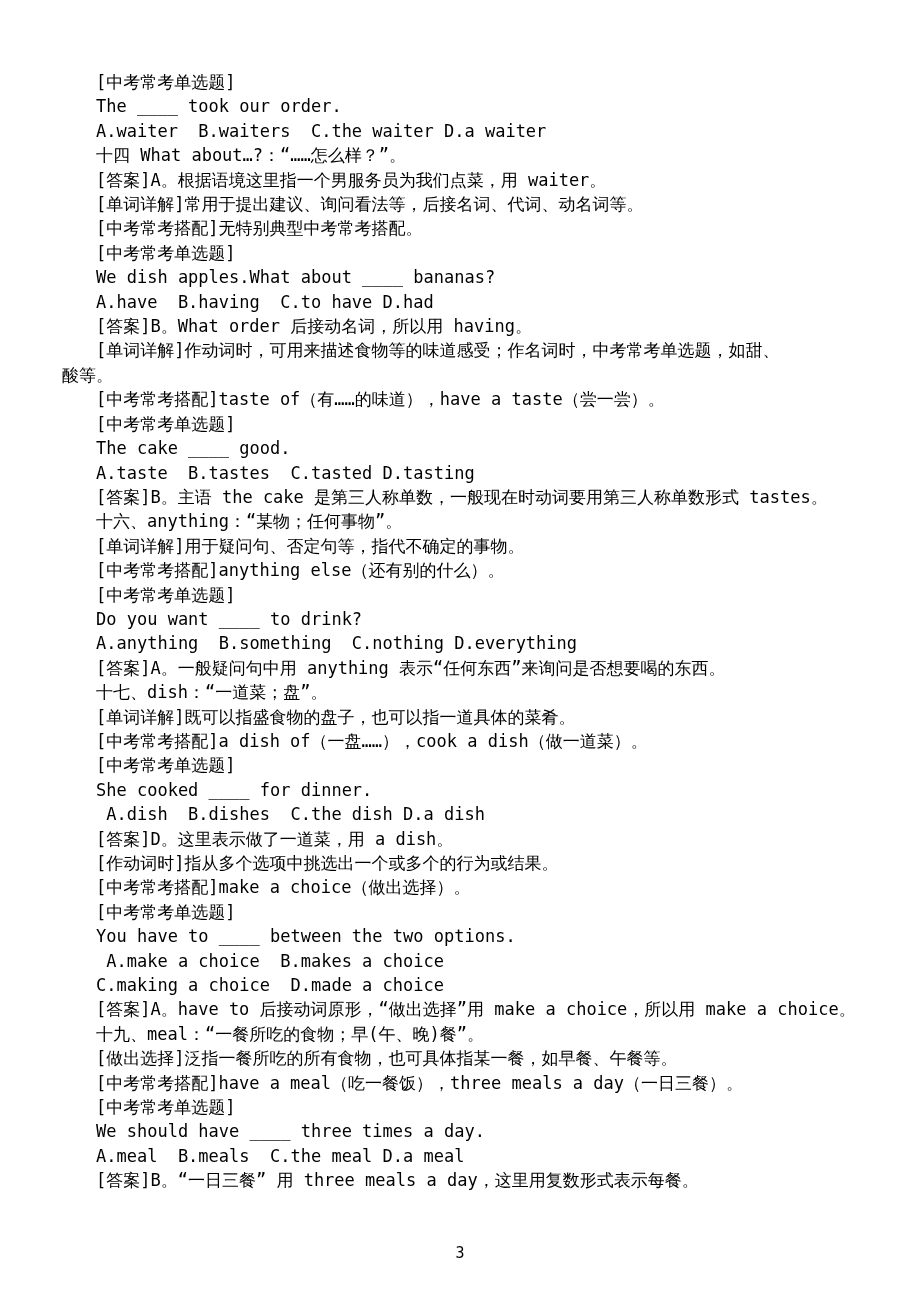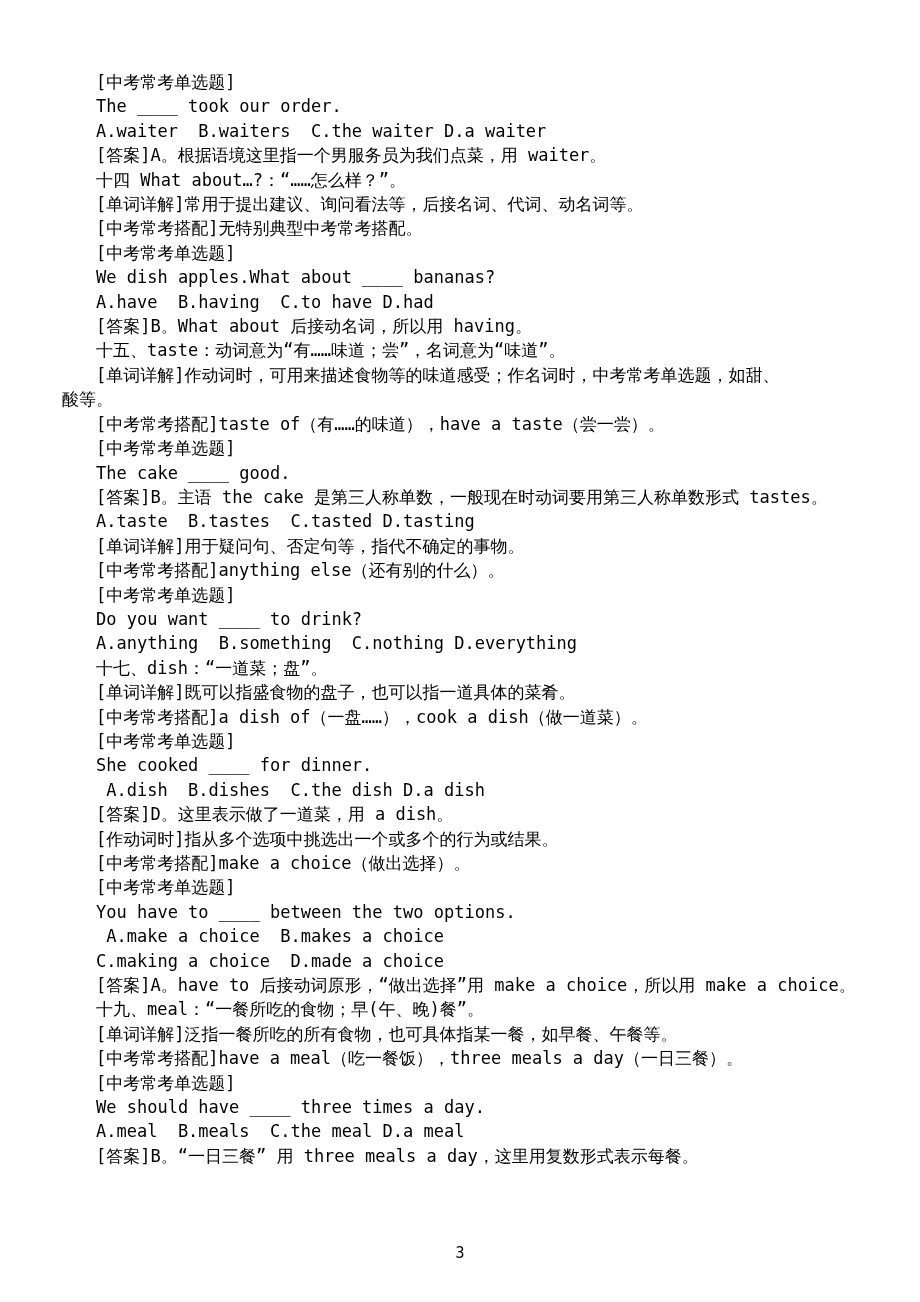--- a/index.html
+++ b/index.html
@@ -39,57 +39,58 @@
   }
 </style>
 </head>
 <body>
 
 <div class="page">
   <div class="content">
       <div class="line">　　[中考常考单选题]</div>
       <div class="line">　　The ____ took our order.</div>
       <div class="line">　　A.waiter  B.waiters  C.the waiter D.a waiter</div>
+      <div class="line">　　十四 What about…?：“……怎么样？”。</div>
       <div class="line">　　[答案]A。根据语境这里指一个男服务员为我们点菜，用 waiter。</div>
-      <div class="line">　　十四 What about…?：“……怎么样？”。</div>
       <div class="line">　　[单词详解]常用于提出建议、询问看法等，后接名词、代词、动名词等。</div>
       <div class="line">　　[中考常考搭配]无特别典型中考常考搭配。</div>
       <div class="line">　　[中考常考单选题]</div>
       <div class="line">　　We dish apples.What about ____ bananas?</div>
       <div class="line">　　A.have  B.having  C.to have D.had</div>
-      <div class="line">　　[答案]B。What about 后接动名词，所以用 having。</div>
-      <div class="line">　　十五、taste：动词意为“有……味道；尝”，名词意为“味道”。</div>
+      <div class="line">　　[答案]B。What order 后接动名词，所以用 having。</div>
       <div class="line">　　[单词详解]作动词时，可用来描述食物等的味道感受；作名词时，中考常考单选题，如甜、</div>
       <div class="line">酸等。</div>
       <div class="line">　　[中考常考搭配]taste of（有……的味道），have a taste（尝一尝）。</div>
       <div class="line">　　[中考常考单选题]</div>
       <div class="line">　　The cake ____ good.</div>
+      <div class="line">　　A.taste  B.tastes  C.tasted D.tasting</div>
       <div class="line">　　[答案]B。主语 the cake 是第三人称单数，一般现在时动词要用第三人称单数形式 tastes。</div>
-      <div class="line">　　A.taste  B.tastes  C.tasted D.tasting</div>
+      <div class="line">　　十六、anything：“某物；任何事物”。</div>
       <div class="line">　　[单词详解]用于疑问句、否定句等，指代不确定的事物。</div>
       <div class="line">　　[中考常考搭配]anything else（还有别的什么）。</div>
       <div class="line">　　[中考常考单选题]</div>
       <div class="line">　　Do you want ____ to drink?</div>
       <div class="line">　　A.anything  B.something  C.nothing D.everything</div>
+      <div class="line">　　[答案]A。一般疑问句中用 anything 表示“任何东西”来询问是否想要喝的东西。</div>
       <div class="line">　　十七、dish：“一道菜；盘”。</div>
       <div class="line">　　[单词详解]既可以指盛食物的盘子，也可以指一道具体的菜肴。</div>
       <div class="line">　　[中考常考搭配]a dish of（一盘……），cook a dish（做一道菜）。</div>
       <div class="line">　　[中考常考单选题]</div>
       <div class="line">　　She cooked ____ for dinner.</div>
       <div class="line">　　 A.dish  B.dishes  C.the dish D.a dish</div>
       <div class="line">　　[答案]D。这里表示做了一道菜，用 a dish。</div>
       <div class="line">　　[作动词时]指从多个选项中挑选出一个或多个的行为或结果。</div>
       <div class="line">　　[中考常考搭配]make a choice（做出选择）。</div>
       <div class="line">　　[中考常考单选题]</div>
       <div class="line">　　You have to ____ between the two options.</div>
       <div class="line">　　 A.make a choice  B.makes a choice</div>
       <div class="line">　　C.making a choice  D.made a choice</div>
       <div class="line">　　[答案]A。have to 后接动词原形，“做出选择”用 make a choice，所以用 make a choice。</div>
       <div class="line">　　十九、meal：“一餐所吃的食物；早(午、晚)餐”。</div>
-      <div class="line">　　[单词详解]泛指一餐所吃的所有食物，也可具体指某一餐，如早餐、午餐等。</div>
+      <div class="line">　　[做出选择]泛指一餐所吃的所有食物，也可具体指某一餐，如早餐、午餐等。</div>
       <div class="line">　　[中考常考搭配]have a meal（吃一餐饭），three meals a day（一日三餐）。</div>
       <div class="line">　　[中考常考单选题]</div>
       <div class="line">　　We should have ____ three times a day.</div>
       <div class="line">　　A.meal  B.meals  C.the meal D.a meal</div>
       <div class="line">　　[答案]B。“一日三餐” 用 three meals a day，这里用复数形式表示每餐。</div>
     </div>
   <div class="page-number">3</div>
 </div>
 
 </body></html>

